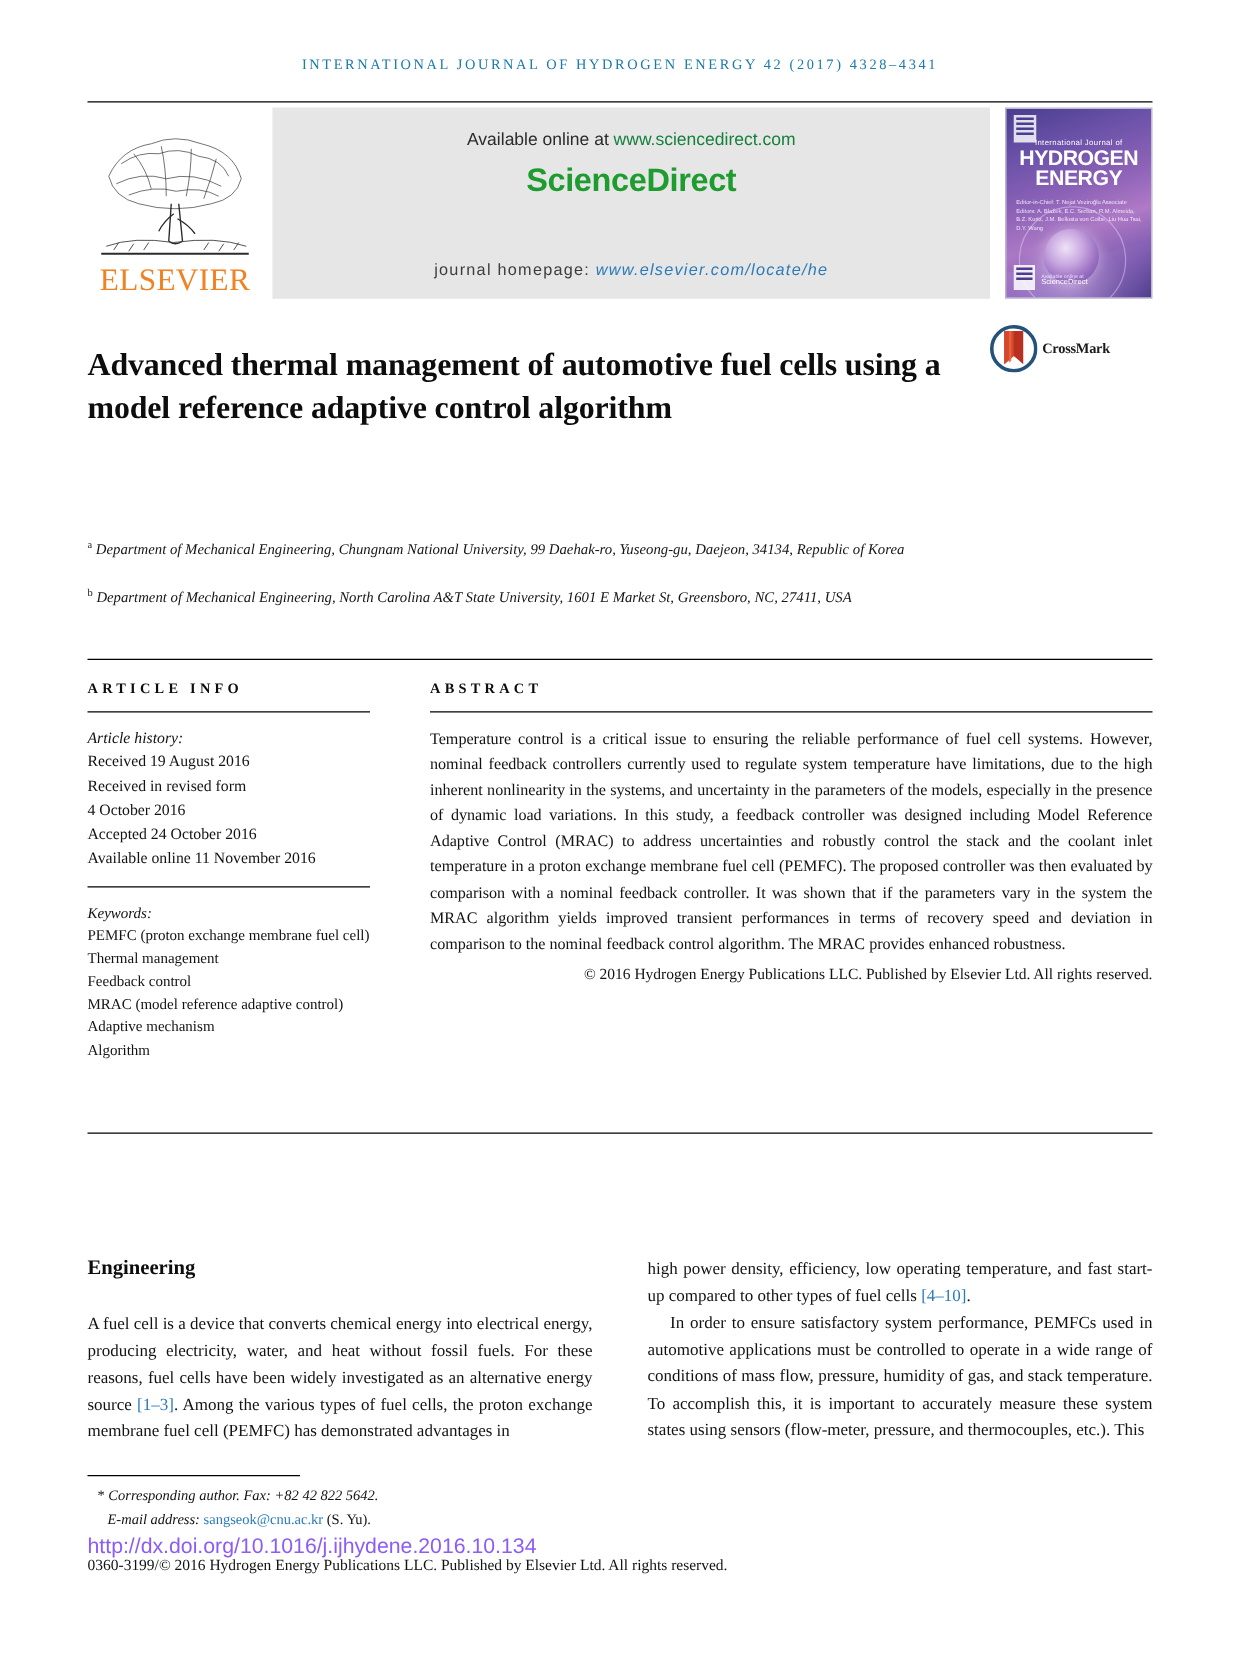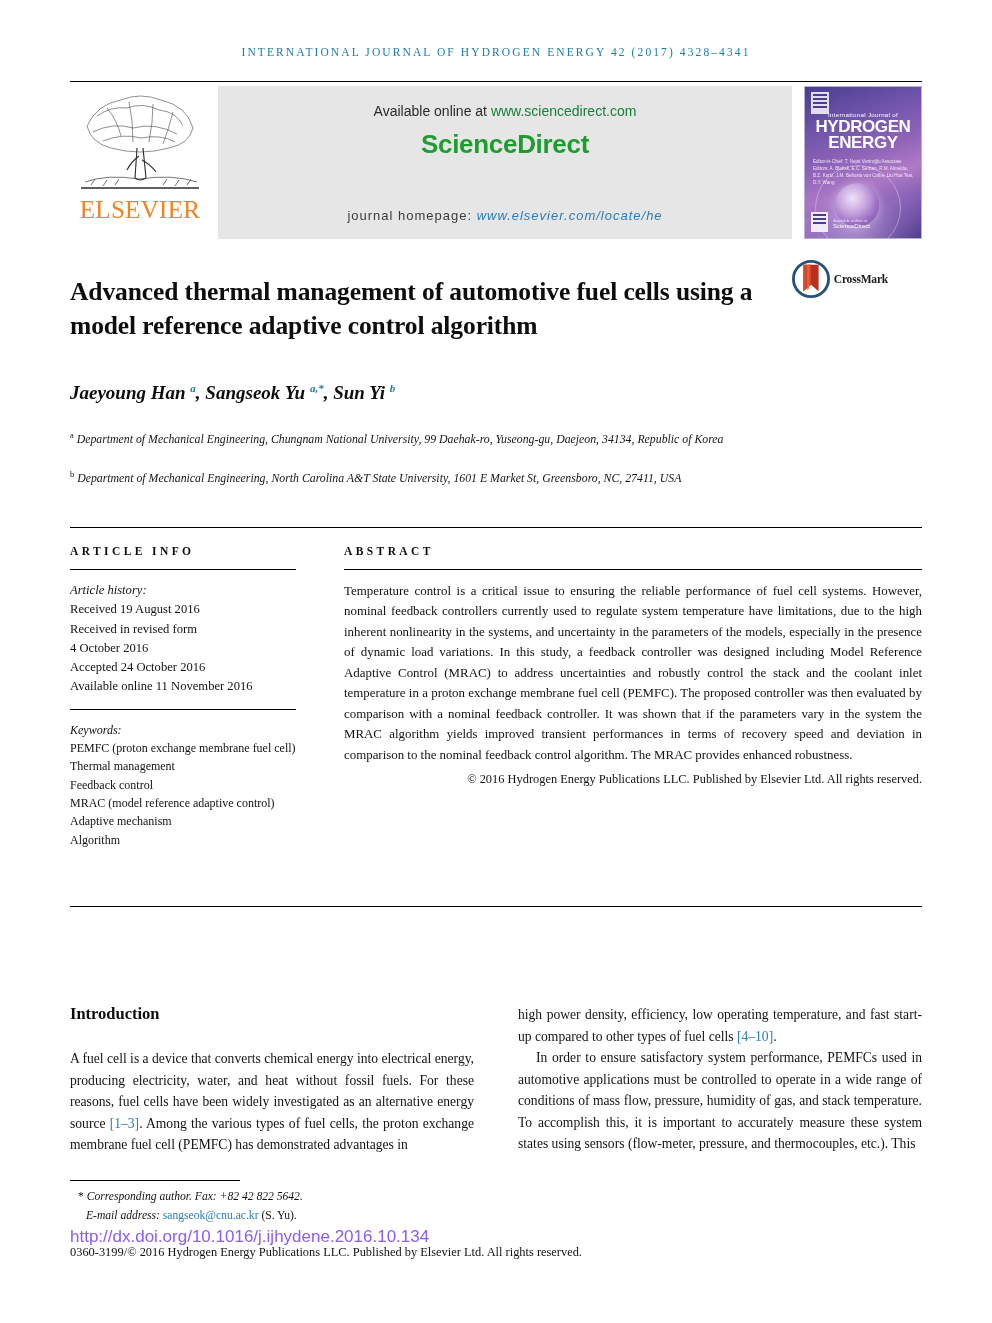--- a/index.html
+++ b/index.html
@@ -37,21 +37,21 @@
   }
 
   
   .masthead {
     position: absolute;
     top: 86px; left: 70px; width: 852px; height: 153px;
     display: flex; align-items: stretch;
   }
   .elsevier-block {
     width: 140px; flex: 0 0 140px;
-    display: flex; flex-direction: column; 
+    display: flex; flex-direction: column; justify-content: flex-end;
     align-items: center; padding-bottom: 2px;
   }
   .tree-svg { width: 126px; height: 110px; display:block; }
   .elsevier-word {
     font-family: "Liberation Serif", serif;
     font-size: 25px;
     letter-spacing: 0.3px;
     color: #f08222;
     line-height: 1;
     margin-top: 1px;
@@ -385,21 +385,20 @@
           <circle cx="20" cy="20" r="18.5" fill="#ffffff" stroke="#24527a" stroke-width="3"></circle>
           <path d="M12 5 L28 5 L28 33 L20 26 L12 33 Z" fill="#b8301f"></path>
           <path d="M12 5 L20 5 L20 26 L12 33 Z" fill="#d4492c"></path>
           <path d="M16 5 L18 5 L18 30 L16 31.8 Z" fill="#e8683f" opacity="0.85"></path>
         </svg>
         <span class="cm-text">CrossMark</span>
       </div>
     </div>
   </div>
 
-  <div class="authors">Jaeyoung Han <sup>a</sup>, Sangseok Yu <sup>a,*</sup>, Sun Yi <sup>b</sup></div>
   <div class="affil" id="affil-a">
     <sup>a</sup>
     <span>Department of Mechanical Engineering, Chungnam National University, 99 Daehak-ro, Yuseong-gu, Daejeon, 34134, Republic of Korea</span>
   </div>
   <div class="affil" id="affil-b">
     <sup>b</sup>
     <span>Department of Mechanical Engineering, North Carolina A&amp;T State University, 1601 E Market St, Greensboro, NC, 27411, USA</span>
   </div>
 
   <div class="rule-mid"></div>
@@ -431,21 +430,21 @@
     <div class="sechead">ABSTRACT</div>
     <div class="sechead-rule"></div>
     <div class="abstract">Temperature control is a critical issue to ensuring the reliable performance of fuel cell systems. However, nominal feedback controllers currently used to regulate system temperature have limitations, due to the high inherent nonlinearity in the systems, and uncertainty in the parameters of the models, especially in the presence of dynamic load variations. In this study, a feedback controller was designed including Model Reference Adaptive Control (MRAC) to address uncertainties and robustly control the stack and the coolant inlet temperature in a proton exchange membrane fuel cell (PEMFC). The proposed controller was then evaluated by comparison with a nominal feedback controller. It was shown that if the parameters vary in the system the MRAC algorithm yields improved transient performances in terms of recovery speed and deviation in comparison to the nominal feedback control algorithm. The MRAC provides enhanced robustness.</div>
     <div class="copyline">© 2016 Hydrogen Energy Publications LLC. Published by Elsevier Ltd. All rights reserved.</div>
   </div>
 
   <div class="rule-after-abs"></div>
 
   <div class="body-cols">
     <div class="bcol">
-      <div class="intro-head">Introduction</div>
+      <div class="intro-head">Engineering</div>
       <p class="body-p"><span>A fuel cell is a device that converts chemical energy into electrical energy, producing electricity, water, and heat without fossil fuels. For these reasons, fuel cells have been widely investigated as an alternative energy source </span><span class="ref">[1–3]</span><span>. Among the various types of fuel cells, the proton exchange membrane fuel cell (PEMFC) has demonstrated advantages in</span></p>
     </div>
     <div class="bcol">
       <p class="body-p"><span>high power density, efficiency, low operating temperature, and fast start-up compared to other types of fuel cells </span><span class="ref">[4–10]</span><span>.</span></p>
       <p class="body-p">In order to ensure satisfactory system performance, PEMFCs used in automotive applications must be controlled to operate in a wide range of conditions of mass flow, pressure, humidity of gas, and stack temperature. To accomplish this, it is important to accurately measure these system states using sensors (flow-meter, pressure, and thermocouples, etc.). This</p>
     </div>
   </div>
 
   <div class="foot-rule"></div>
   <div class="footnote">

